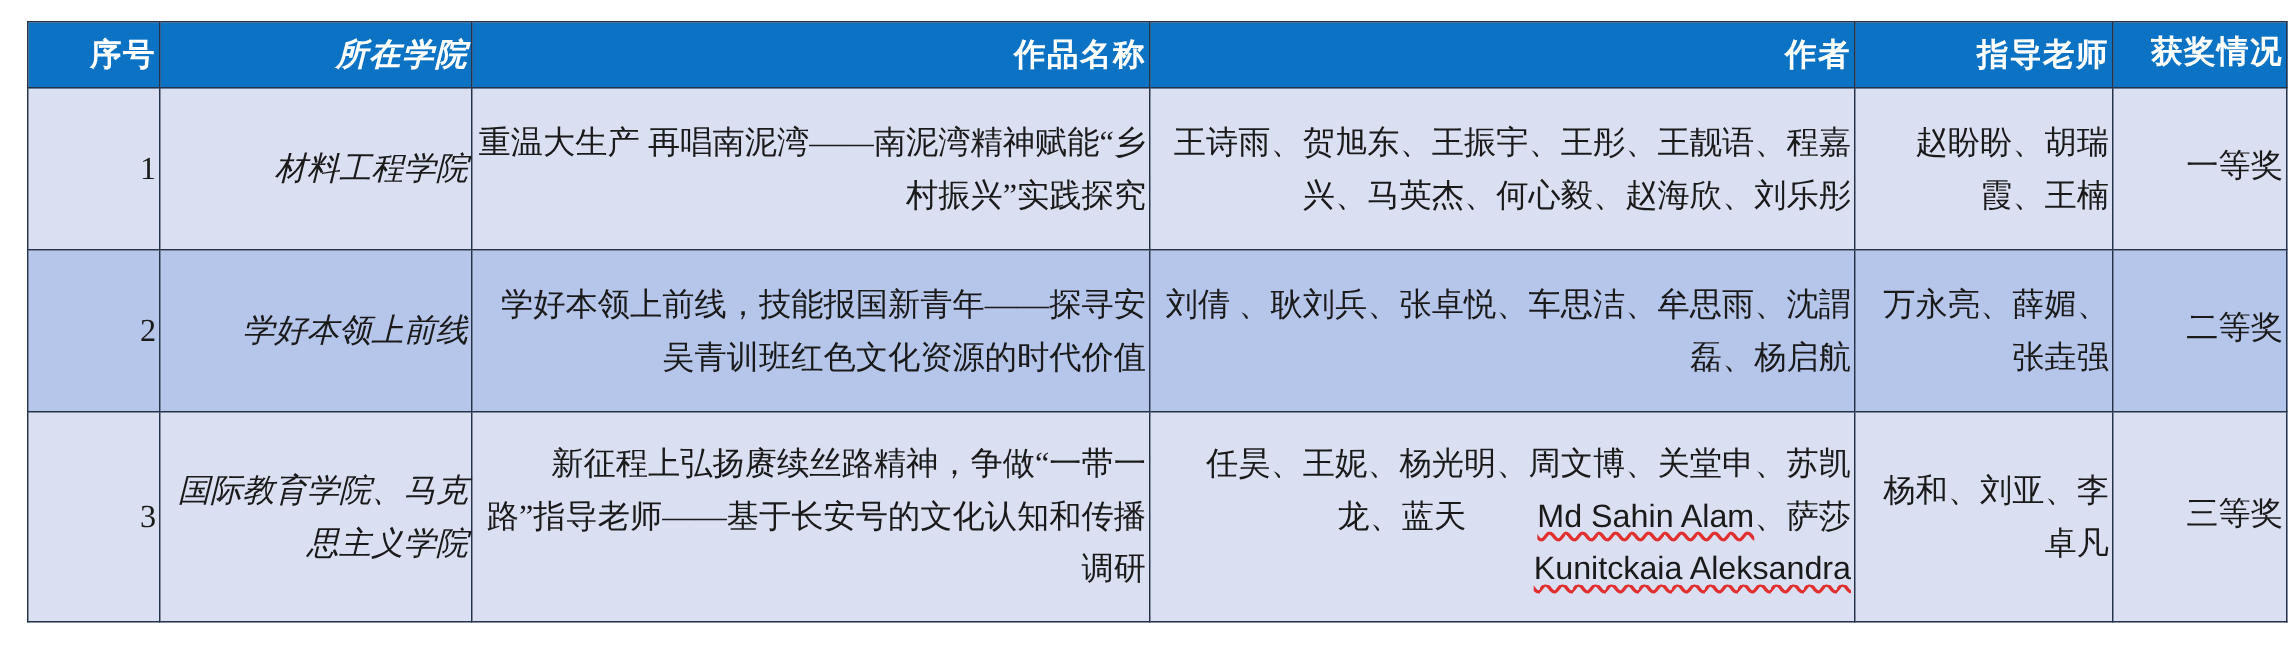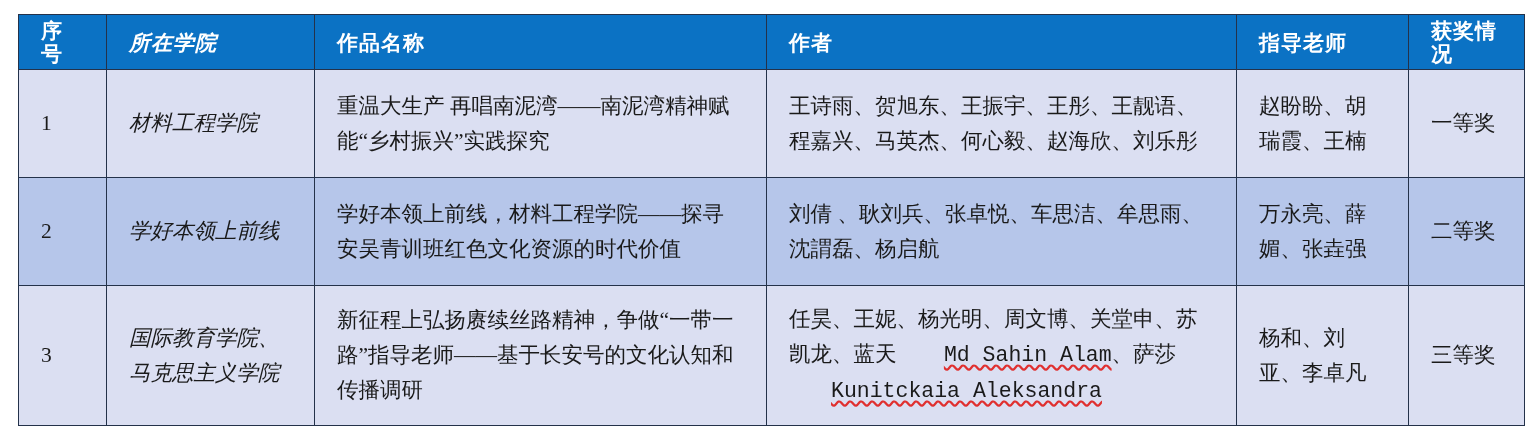--- a/index.html
+++ b/index.html
@@ -20,23 +20,23 @@
   }
   table.award-table {
     border-collapse: collapse;
     table-layout: fixed;
     width: 1494px;
     margin: 0 0 0 18px;
   }
   table.award-table th,
   table.award-table td {
     border: 1px solid #24324a;
-    text-align: left;
+    text-align: right;
     vertical-align: middle;
-    padding: 4px 22px;
+    padding: 4px 2px;
     box-sizing: border-box;
   }
   thead th {
     background: #0b72c4;
     color: #ffffff;
     font-family: "Liberation Sans", "DejaVu Sans", sans-serif;
     font-weight: bold;
     font-size: 21px;
     height: 44px;
     letter-spacing: 1px;
@@ -55,37 +55,37 @@
   }
   tbody tr.r1 td { height: 108px; }
   tbody tr.r2 td { height: 108px; }
   tbody tr.r3 td { height: 140px; }
 
   .c-idx   { width: 88px; }
   .c-coll  { width: 208px; font-style: italic; }
   .c-title { width: 452px; }
   .c-auth  { width: 470px; }
   .c-teach { width: 172px; }
-  .c-award { width: 116px; }
+  .c-award { width: 116px; font-family: Liberation Mono, monospace; }
 
   .cell-text {
     display: block;
     white-space: pre-line;
   }
   td.title-cell .cell-text,
   td.author-cell .cell-text {
     letter-spacing: 0px;
   }
   .misspelled {
     text-decoration: underline wavy #e03030;
     text-decoration-skip-ink: none;
     text-underline-offset: 3px;
   }
   .latin {
-    font-family: Liberation Mono, monospace;
+    font-family: Liberation Sans, sans-serif;
     margin-left: 42px;
   }
 </style>
 </head>
 <body>
 
 <div class="table-wrap">
   <table class="award-table">
     <thead>
       <tr>
@@ -121,21 +121,21 @@
       </tr>
 
       <tr class="r2 row-dark">
         <td class="c-idx">
             <span class="cell-text">2</span>
           </td>
         <td class="c-coll">
             <span class="cell-text">学好本领上前线</span>
           </td>
         <td class="c-title title-cell">
-            <span class="cell-text">学好本领上前线，材料工程学院——探寻安吴青训班红色文化资源的时代价值</span>
+            <span class="cell-text">学好本领上前线，技能报国新青年——探寻安吴青训班红色文化资源的时代价值</span>
           </td>
         <td class="c-auth author-cell">
             <span class="cell-text">刘倩 、耿刘兵、张卓悦、车思洁、牟思雨、沈謂磊、杨启航</span>
           </td>
         <td class="c-teach">
             <span class="cell-text">万永亮、薛媚、张垚强</span>
           </td>
         <td class="c-award">
             <span class="cell-text">二等奖</span>
           </td>

